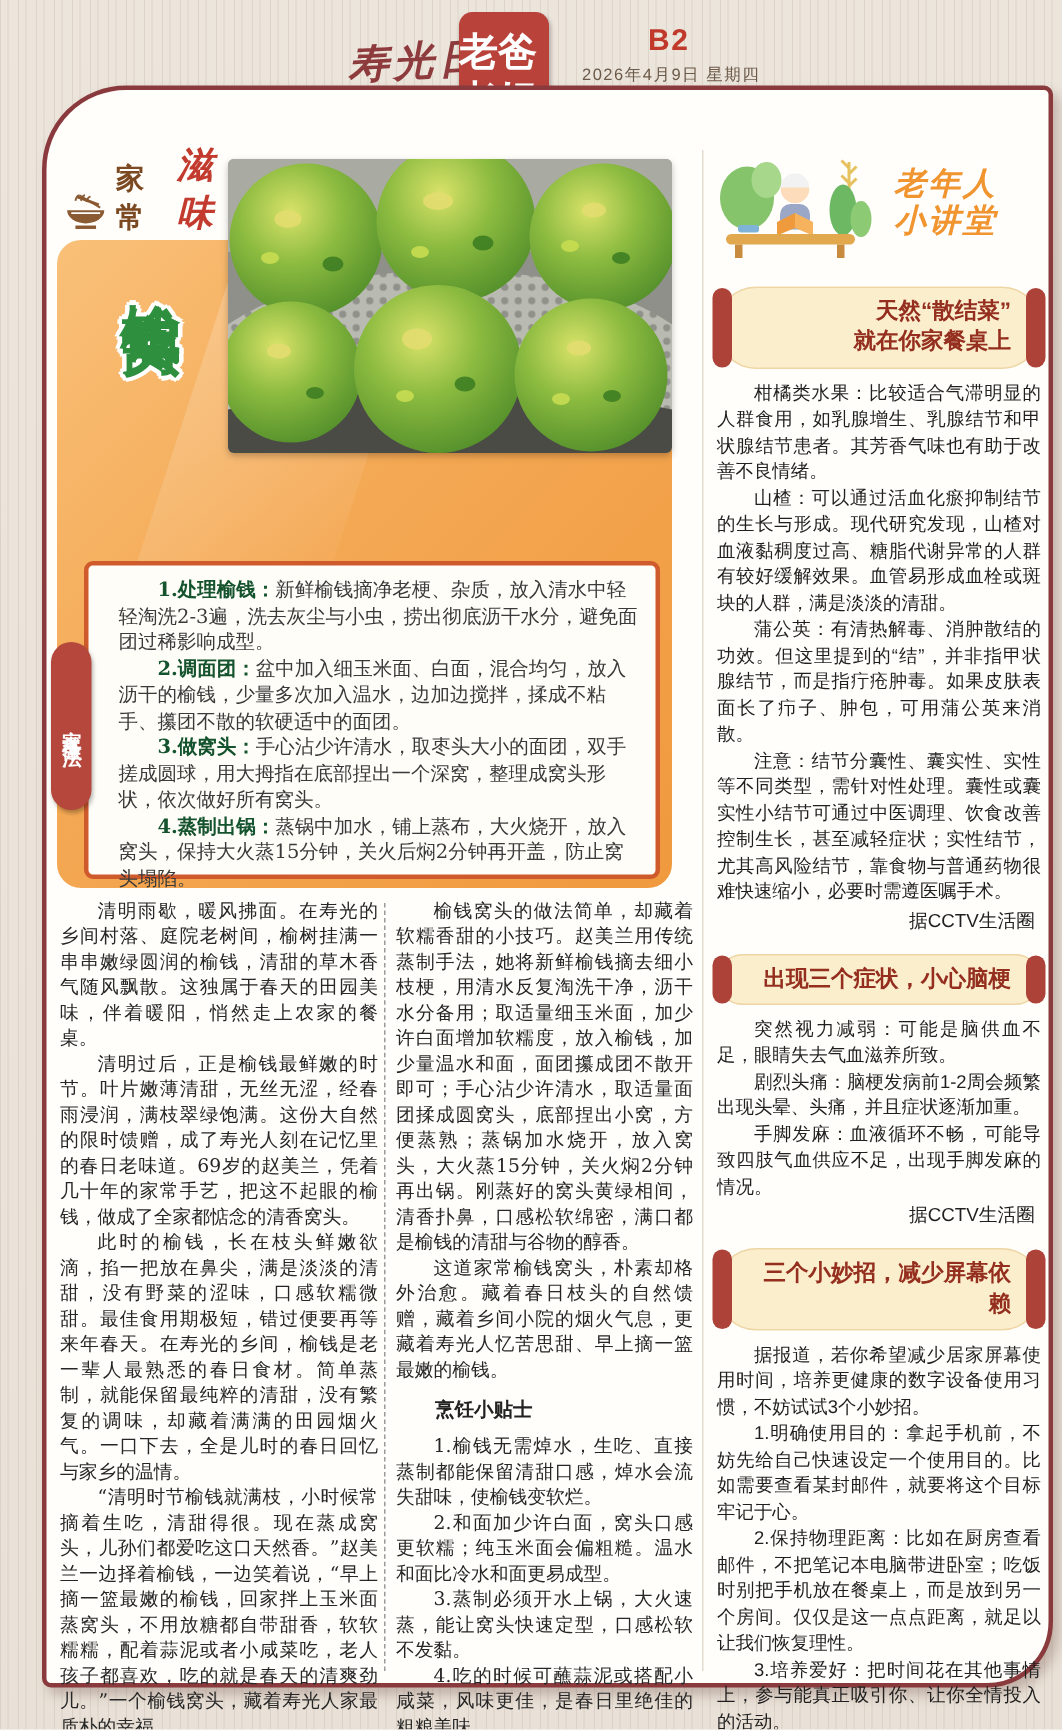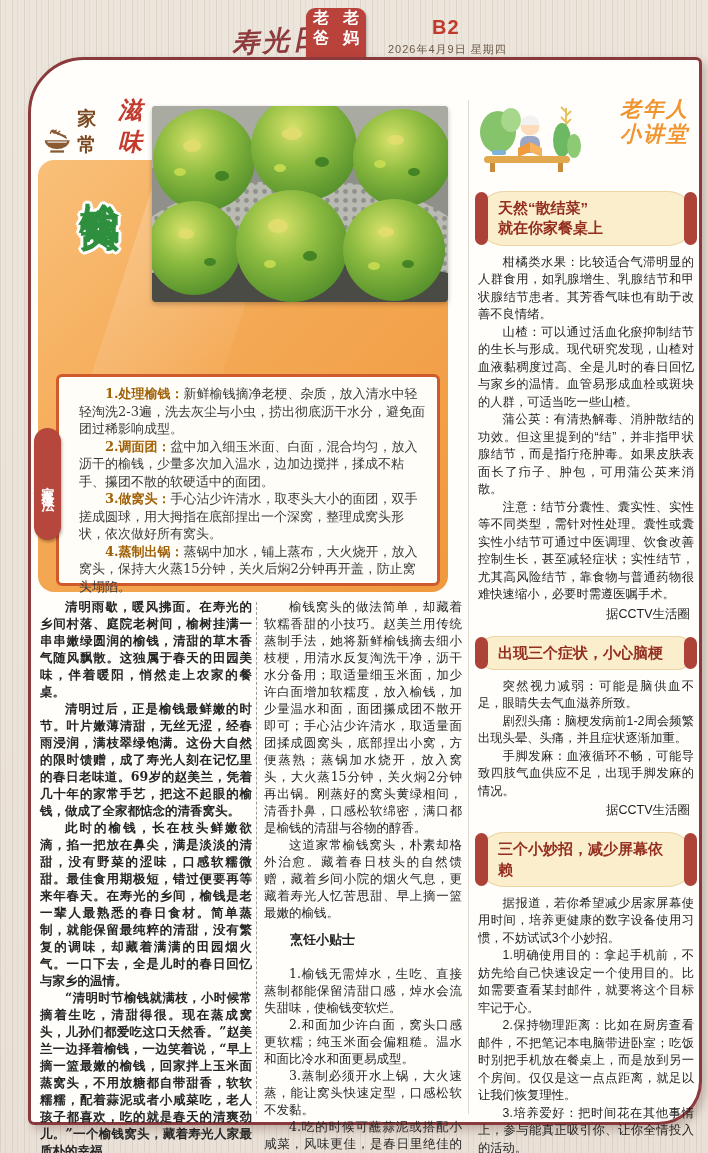--- a/index.html
+++ b/index.html
@@ -7,22 +7,22 @@
   .page{position:relative;width:708px;height:1153px;overflow:hidden;
     background:
       repeating-linear-gradient(90deg, rgba(166,146,128,.20) 0 1px, transparent 1px 5px, rgba(166,146,128,.10) 5px 6px, transparent 6px 12px),
       linear-gradient(#ece5dc,#e9e1d7);}
   .abs{position:absolute;}
 
   
   .paper-name{left:232px;top:22px;font-family:"DejaVu Serif",serif;font-weight:bold;font-style:italic;
     font-size:27px;color:#8e3b3d;letter-spacing:3px;transform:rotate(-3deg);}
   .section-badge{left:306px;top:8px;width:60px;height:84px;background:#b9423a;border-radius:9px;
-    color:#fff;font-weight:bold;font-size:16px;line-height:1.25;text-align:center;display:flex;
-    flex-direction:row;justify-content:center;box-shadow:1px 2px 3px rgba(0,0,0,.25);}
+    color:#fff;font-weight:bold;font-size:26px;line-height:1.25;display:flex;
+    flex-direction:column;justify-content:center;box-shadow:1px 2px 3px rgba(0,0,0,.25);}
   .page-no{left:432px;top:16px;font-size:20px;font-weight:bold;color:#c0392b;letter-spacing:1px;}
   .date-line{left:388px;top:42px;font-size:11px;color:#6b5a48;font-weight:normal;letter-spacing:1px;}
 
   
   .panel{left:28px;top:57px;width:668px;height:1062px;background:#fffefb;
     border:3px solid #8a3a3c;border-radius:56px 6px 44px 6px;
     box-shadow:4px 5px 8px rgba(120,90,80,.35);}
 
   
   .column-logo{left:42px;top:102px;width:120px;height:56px;display:flex;align-items:flex-end;gap:4px;}
@@ -37,41 +37,41 @@
   .vertical-title{left:76px;top:170px;writing-mode:vertical-rl;font-weight:bold;font-size:40px;
     line-height:48px;letter-spacing:3px;color:#2e8f3e;
     text-shadow:-3px 0 0 #fff,3px 0 0 #fff,0 -3px 0 #fff,0 3px 0 #fff,-2px -2px 0 #fff,2px 2px 0 #fff,-2px 2px 0 #fff,2px -2px 0 #fff;}
   .headline{left:142px;top:304px;font-weight:bold;font-size:38px;letter-spacing:4px;color:#fff;
     text-shadow:-2px 0 0 #d0492c,2px 0 0 #d0492c,0 -2px 0 #d0492c,0 2px 0 #d0492c,
       -2px -2px 0 #d0492c,2px 2px 0 #d0492c,-2px 2px 0 #d0492c,2px -2px 0 #d0492c,2px 3px 0 #a83a20;}
   .recipe-box{left:56px;top:374px;width:384px;height:212px;background:#fffdf8;border:3px solid #cf5b2d;
     border-radius:6px;box-sizing:border-box;padding:8px 12px 6px 20px;
     font-family:"DejaVu Serif",serif;font-size:13px;line-height:17.5px;color:#3a3a3a;}
   .recipe-box p{margin:0;text-indent:2em;}
-  .step-label{color:#a16207;font-weight:bold;}
+  .step-label{color:#14532d;font-weight:bold;}
   .recipe-badge{left:34px;top:428px;width:27px;height:112px;background:#b5473c;border-radius:14px;
     color:#fff;writing-mode:vertical-rl;font-size:13px;font-weight:bold;letter-spacing:4px;
     display:flex;align-items:center;justify-content:center;box-shadow:1px 2px 3px rgba(0,0,0,.3);}
 
   
-  .col-left{left:40px;top:598px;width:212px;height:520px;font-weight:bold;}
+  .col-left{left:40px;top:598px;width:212px;height:520px;}
   .col-mid{left:264px;top:598px;width:198px;height:520px;}
   .story p{margin:0;text-indent:2em;font-family:"DejaVu Serif",serif;font-size:12.5px;
     line-height:17px;color:#262626;text-align:justify;}
   .divider-dashed{left:256px;top:602px;height:512px;border-left:1px dashed #9a9a9a;width:0;}
   .divider-solid{left:468px;top:100px;height:1014px;border-left:1px solid #e3dbd0;width:0;}
-  .tips-title{margin:10px 0 16px;text-indent:2em;font-weight:bold;font-size:13px;color:#222;}
+  .tips-title{margin:10px 0 6px;text-indent:2em;font-weight:bold;font-size:13px;color:#222;}
 
   
   .sidebar{left:478px;top:96px;width:216px;height:1022px;display:flex;flex-direction:column;}
-  .illu-row{display:flex;align-items:flex-start;height:80px;margin-bottom:4px;gap:24px;}
+  .illu-row{display:flex;align-items:center;height:80px;margin-bottom:4px;}
   .lecture-label{font-weight:bold;font-style:italic;font-size:21px;line-height:1.2;color:#f0952f;
     letter-spacing:2px;text-shadow:1px 1px 0 #fff,-1px -1px 0 #fff,1px -1px 0 #fff,-1px 1px 0 #fff;}
   .sb-article{margin-top:13px;}
-  .pill{position:relative;background:#fbeecd;border-radius:26px;padding:7px 20px;text-align:left;
+  .pill{position:relative;background:#fbeecd;border-radius:26px;padding:7px 20px;text-align:right;
     font-weight:bold;font-size:15px;line-height:1.35;color:#942e1e;box-shadow:inset 0 0 0 1px #eed5a5;}
   .pill::before,.pill::after{content:"";position:absolute;top:1px;bottom:1px;width:13px;
     background:#ad4238;border-radius:13px;}
   .pill::before{left:-3px;} .pill::after{right:-3px;}
   .pill .t2:empty{display:none;}
   .sb-body{margin-top:8px;}
   .sb-body p{margin:0;text-indent:2em;font-size:12.3px;line-height:17.5px;color:#1f1f1f;text-align:justify;}
   .source{text-align:right;font-size:12.5px;color:#1f1f1f;margin-top:2px;padding-right:4px;}
 
   
@@ -205,21 +205,21 @@
       </div>
     </div>
 
     <div class="sb-article">
       <div class="pill">
         <div class="t1">天然“散结菜”</div>
         <div class="t2">就在你家餐桌上</div>
       </div>
       <div class="sb-body">
         <p>柑橘类水果：比较适合气滞明显的人群食用，如乳腺增生、乳腺结节和甲状腺结节患者。其芳香气味也有助于改善不良情绪。</p>
-        <p>山楂：可以通过活血化瘀抑制结节的生长与形成。现代研究发现，山楂对血液黏稠度过高、全是儿时的春日回忆与家乡的温情。血管易形成血栓或斑块的人群，可适当吃一些山楂。</p>
+        <p>山楂：可以通过活血化瘀抑制结节的生长与形成。现代研究发现，山楂对血液黏稠度过高、糖脂代谢异常的人群有较好缓解效果。血管易形成血栓或斑块的人群，满是淡淡的清甜。</p>
         <p>蒲公英：有清热解毒、消肿散结的功效。但这里提到的“结”，并非指甲状腺结节，而是指疔疮肿毒。如果皮肤表面长了疖子、肿包，可用蒲公英来消散。</p>
         <p>注意：结节分囊性、囊实性、实性等不同类型，需针对性处理。囊性或囊实性小结节可通过中医调理、饮食改善控制生长，甚至减轻症状；实性结节，尤其高风险结节，靠食物与普通药物很难快速缩小，必要时需遵医嘱手术。</p>
         <div class="source">据CCTV生活圈</div>
       </div>
     </div>
 
     <div class="sb-article">
       <div class="pill">
         <div class="t1">出现三个症状，小心脑梗</div>
 

